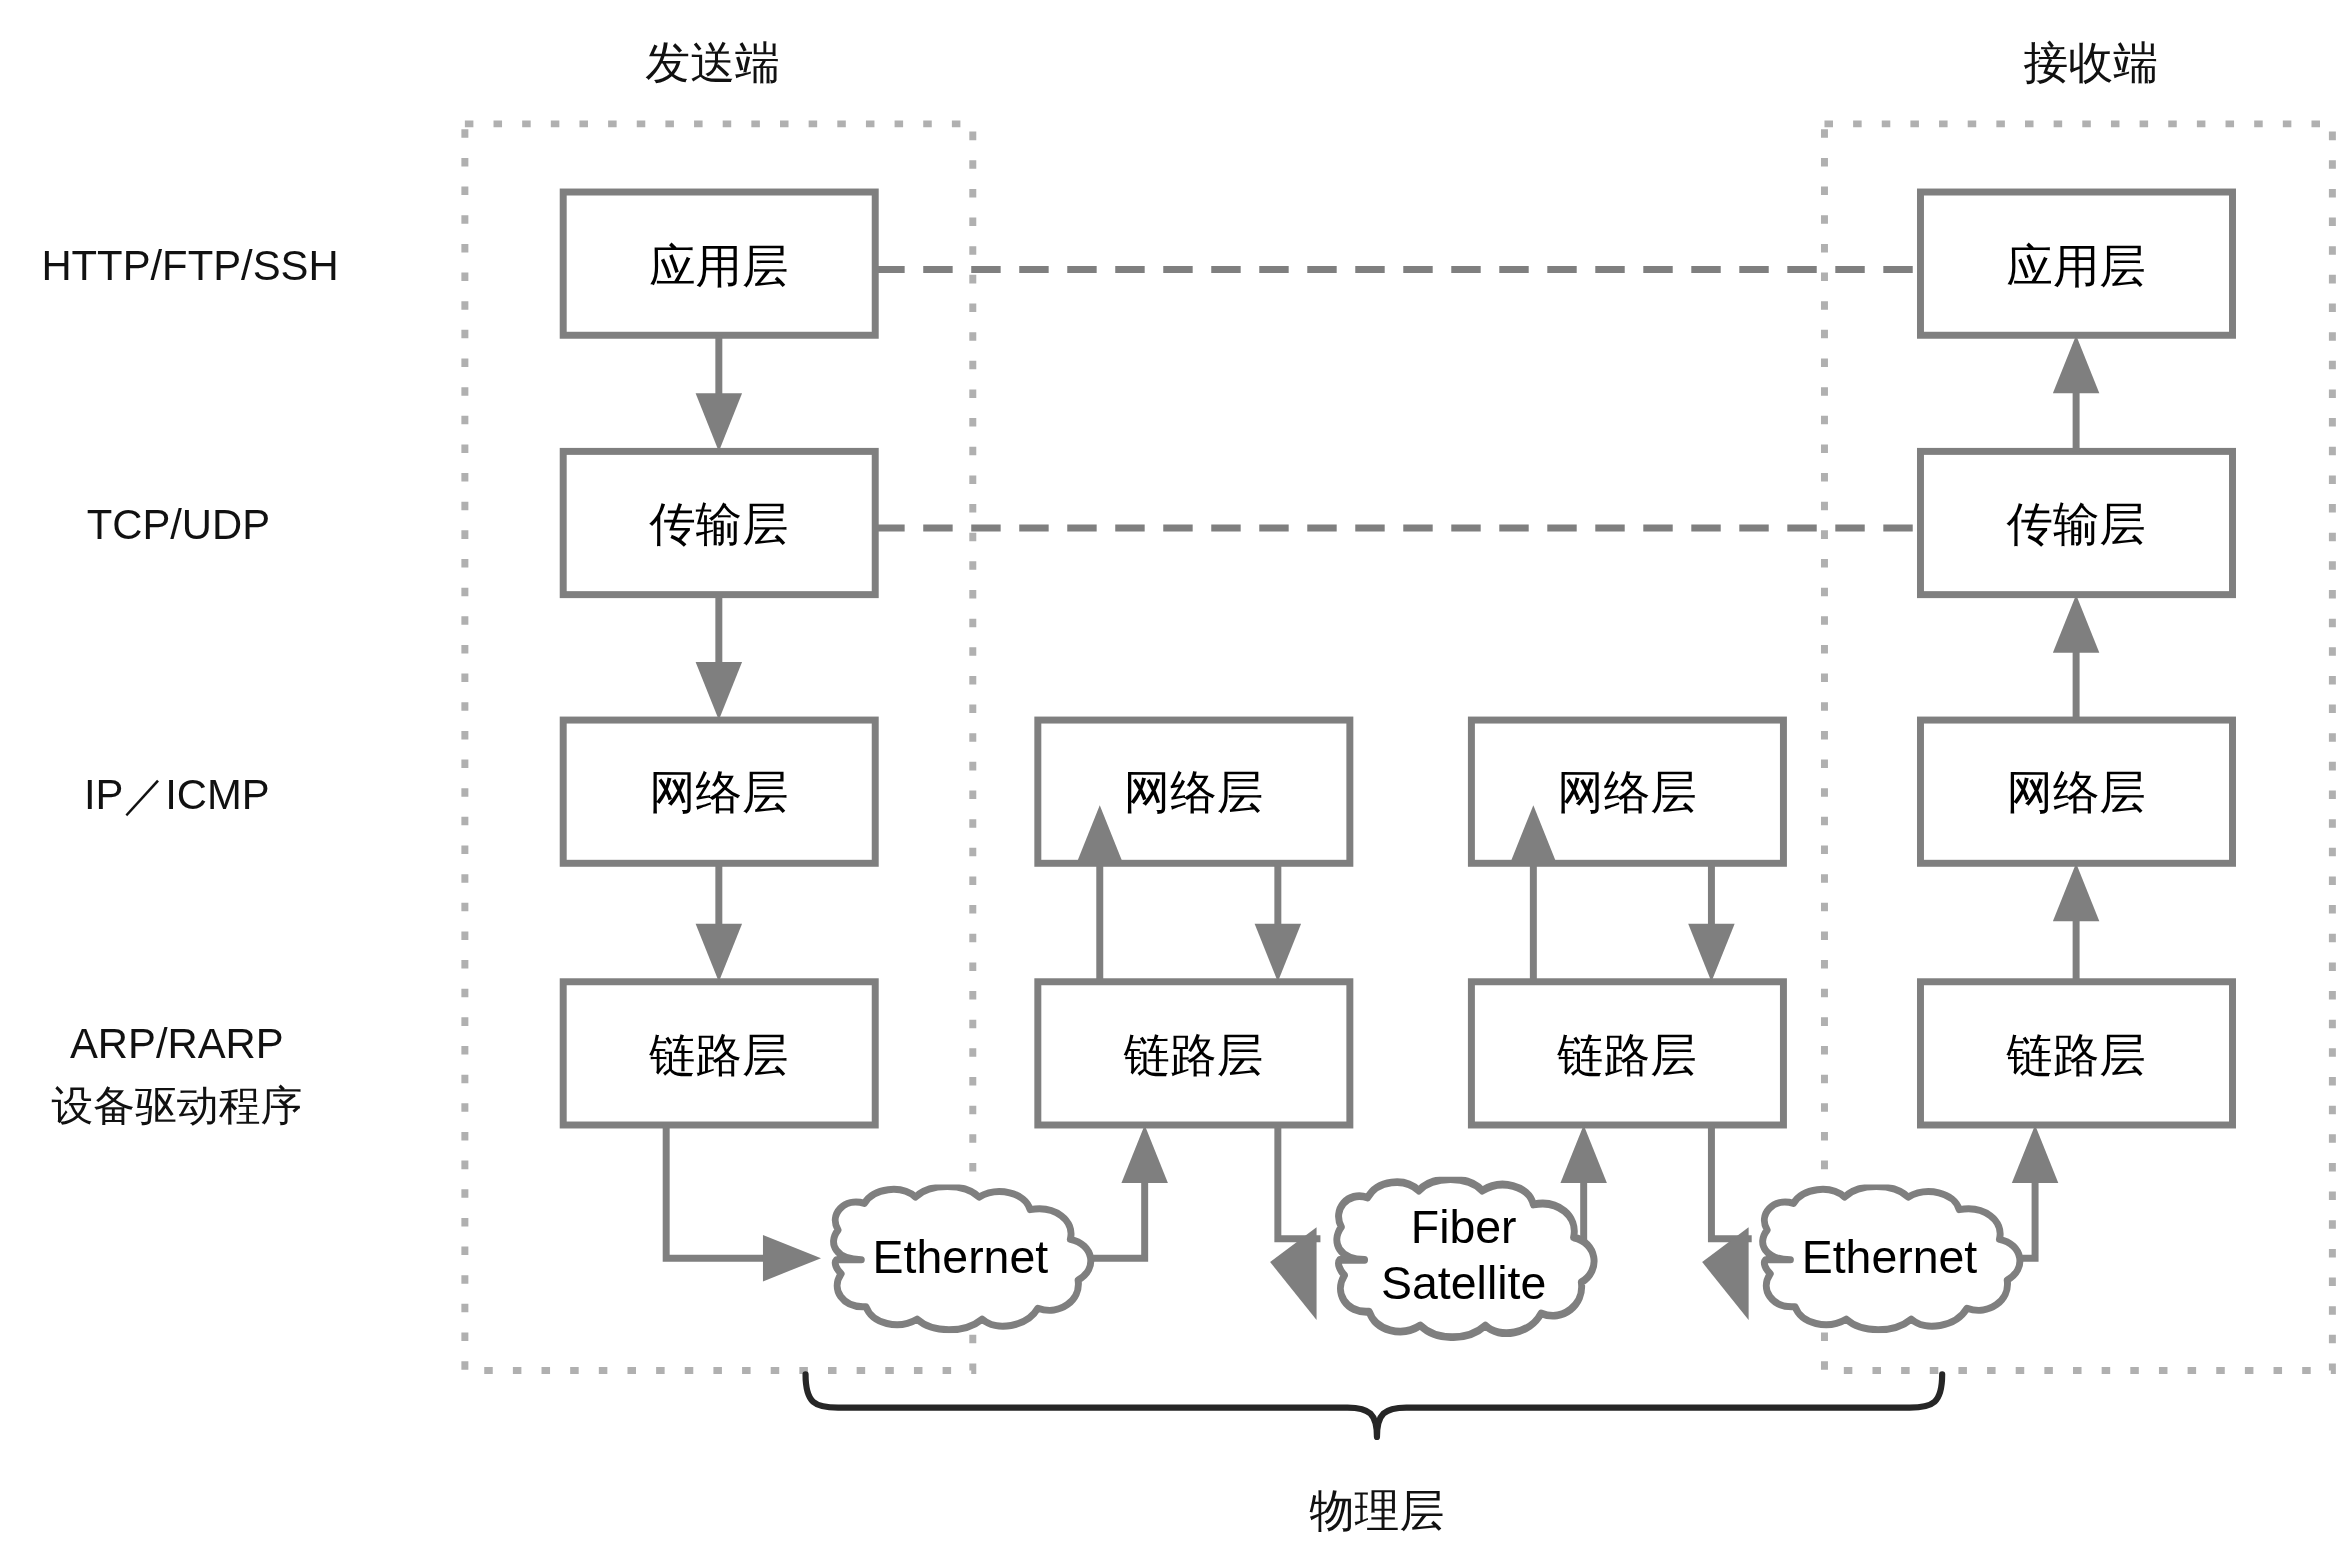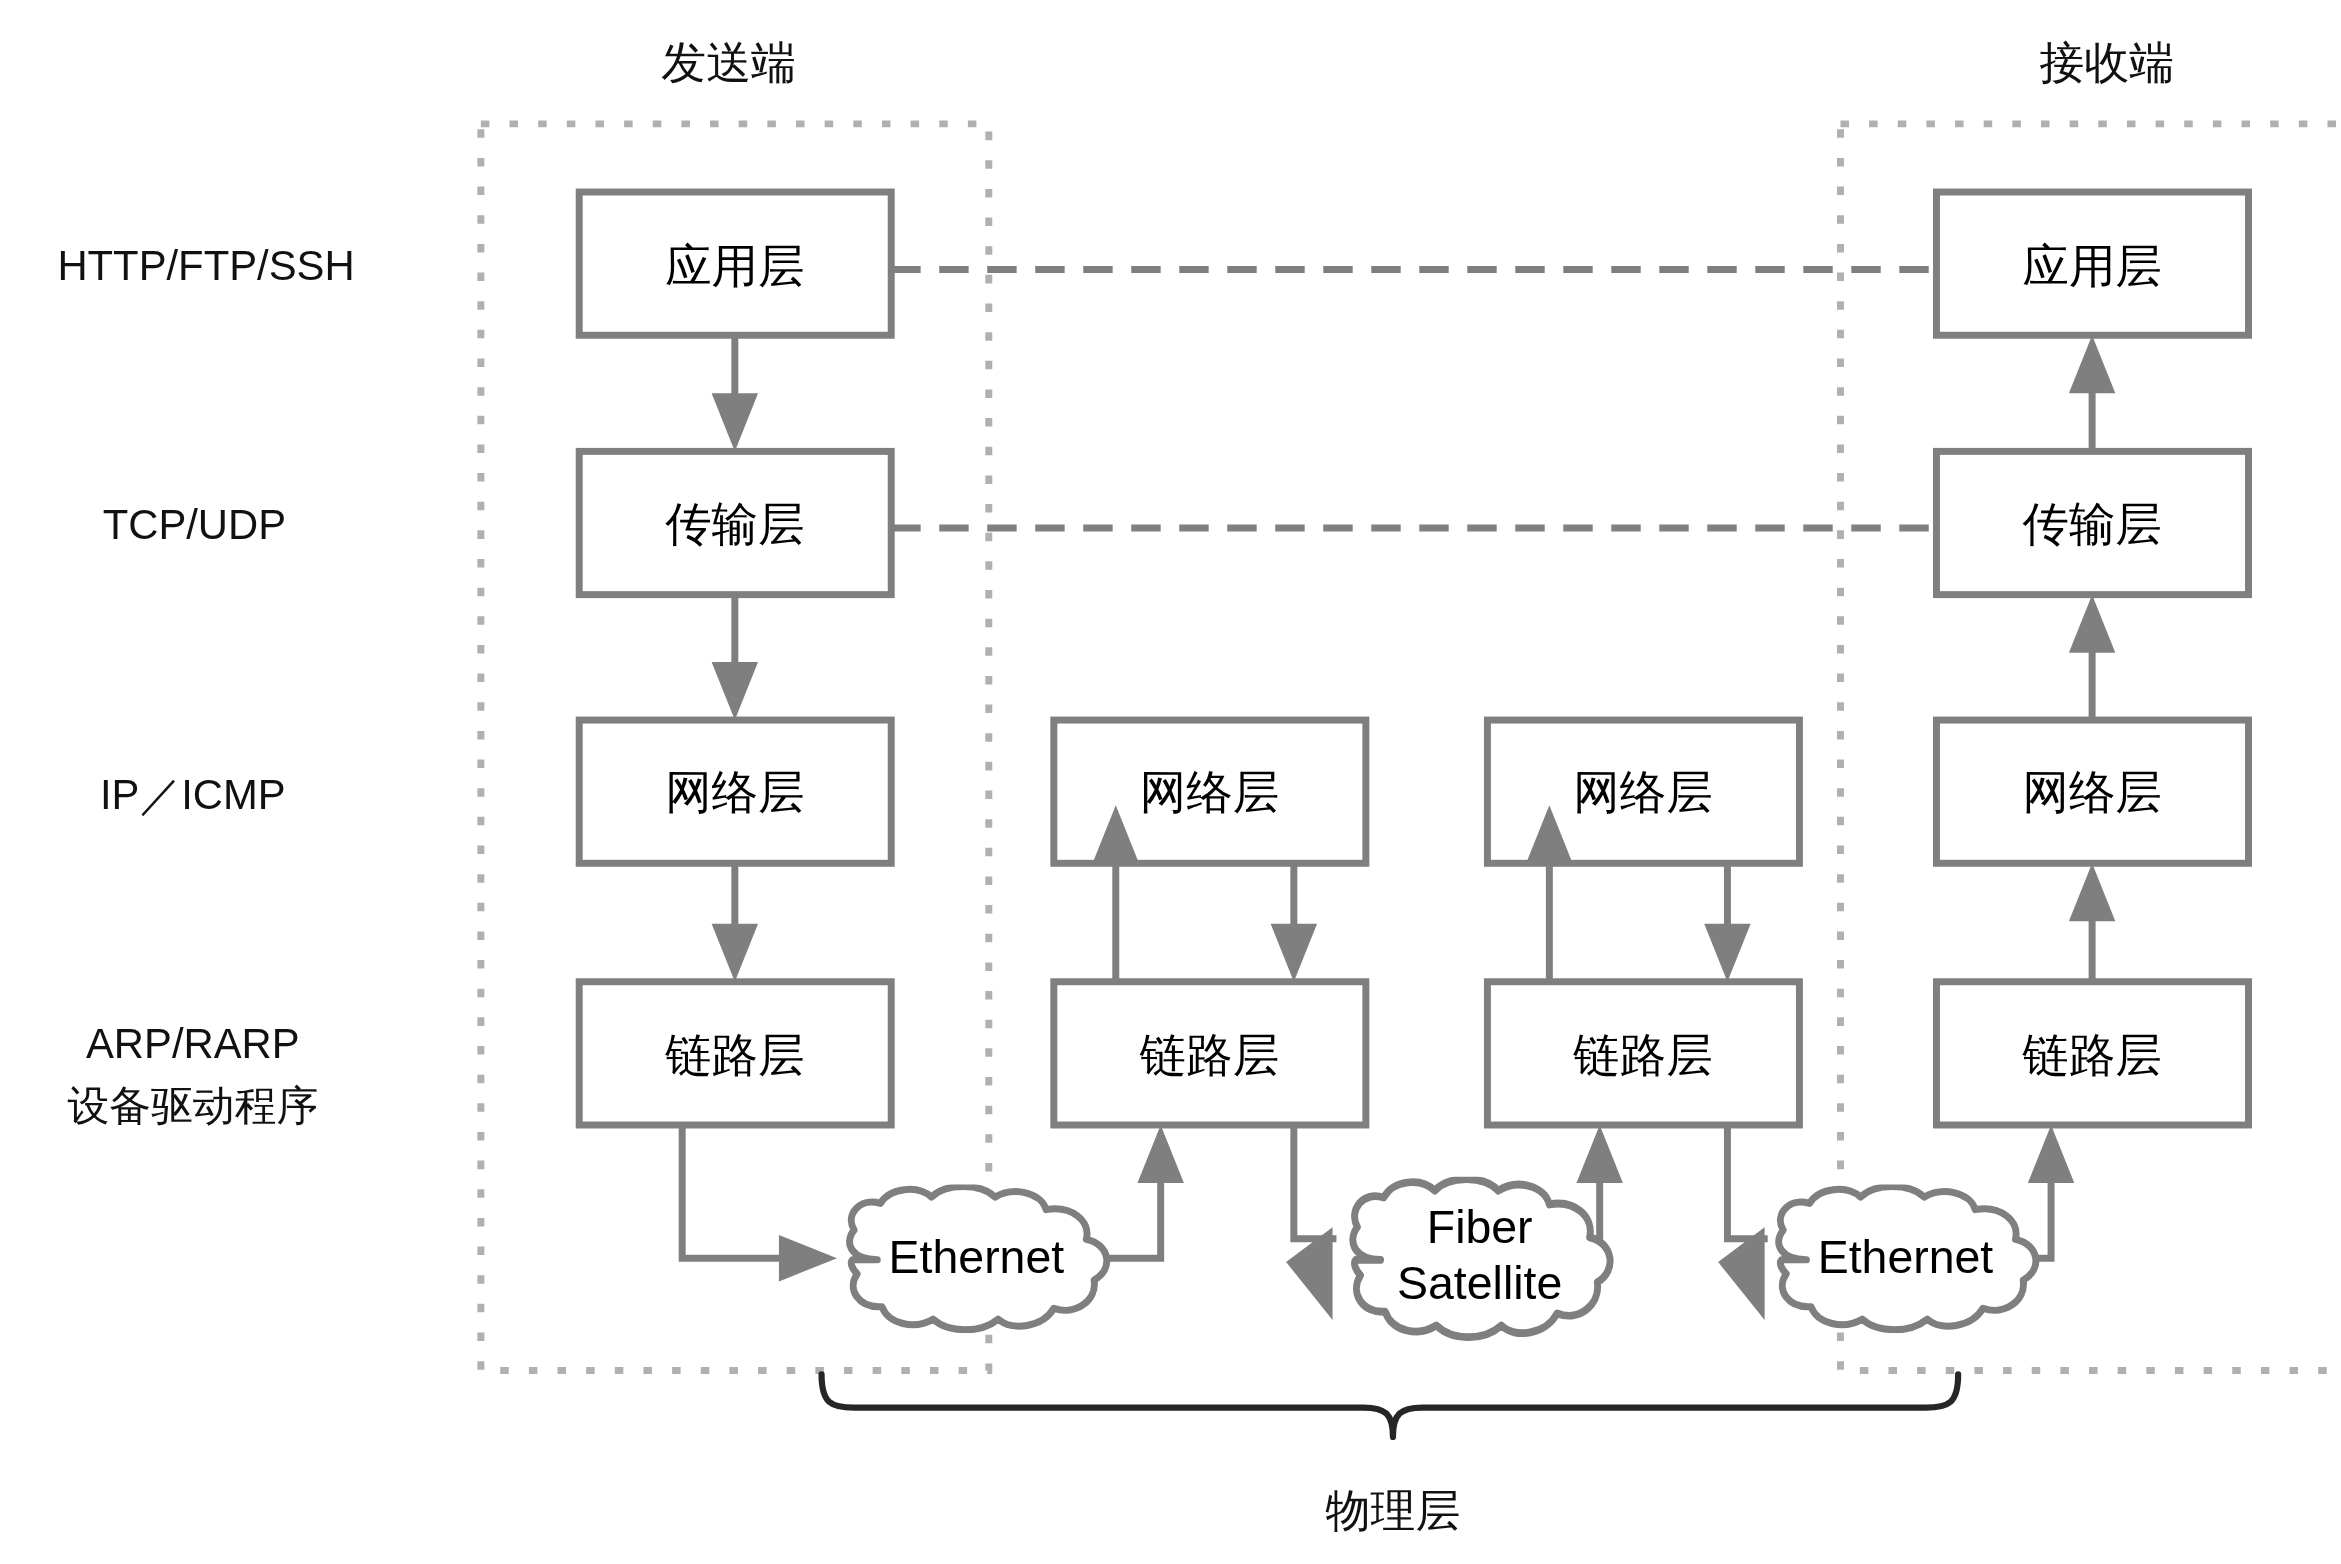--- a/index.html
+++ b/index.html
@@ -10,21 +10,20 @@
   body {
     width: 2342px;
     height: 1564px;
     font-family: "Liberation Sans", "DejaVu Sans", sans-serif;
     overflow: hidden;
   }
   #diagram-root {
     position: relative;
     width: 2124px;
     height: 1564px;
-    padding-left: 16px;
   }
   svg#net-svg {
     display: block;
     width: 2342px;
     height: 1564px;
   }
   .box-rect {
     fill: #ffffff;
     stroke: #7f7f7f;
     stroke-width: 9;

